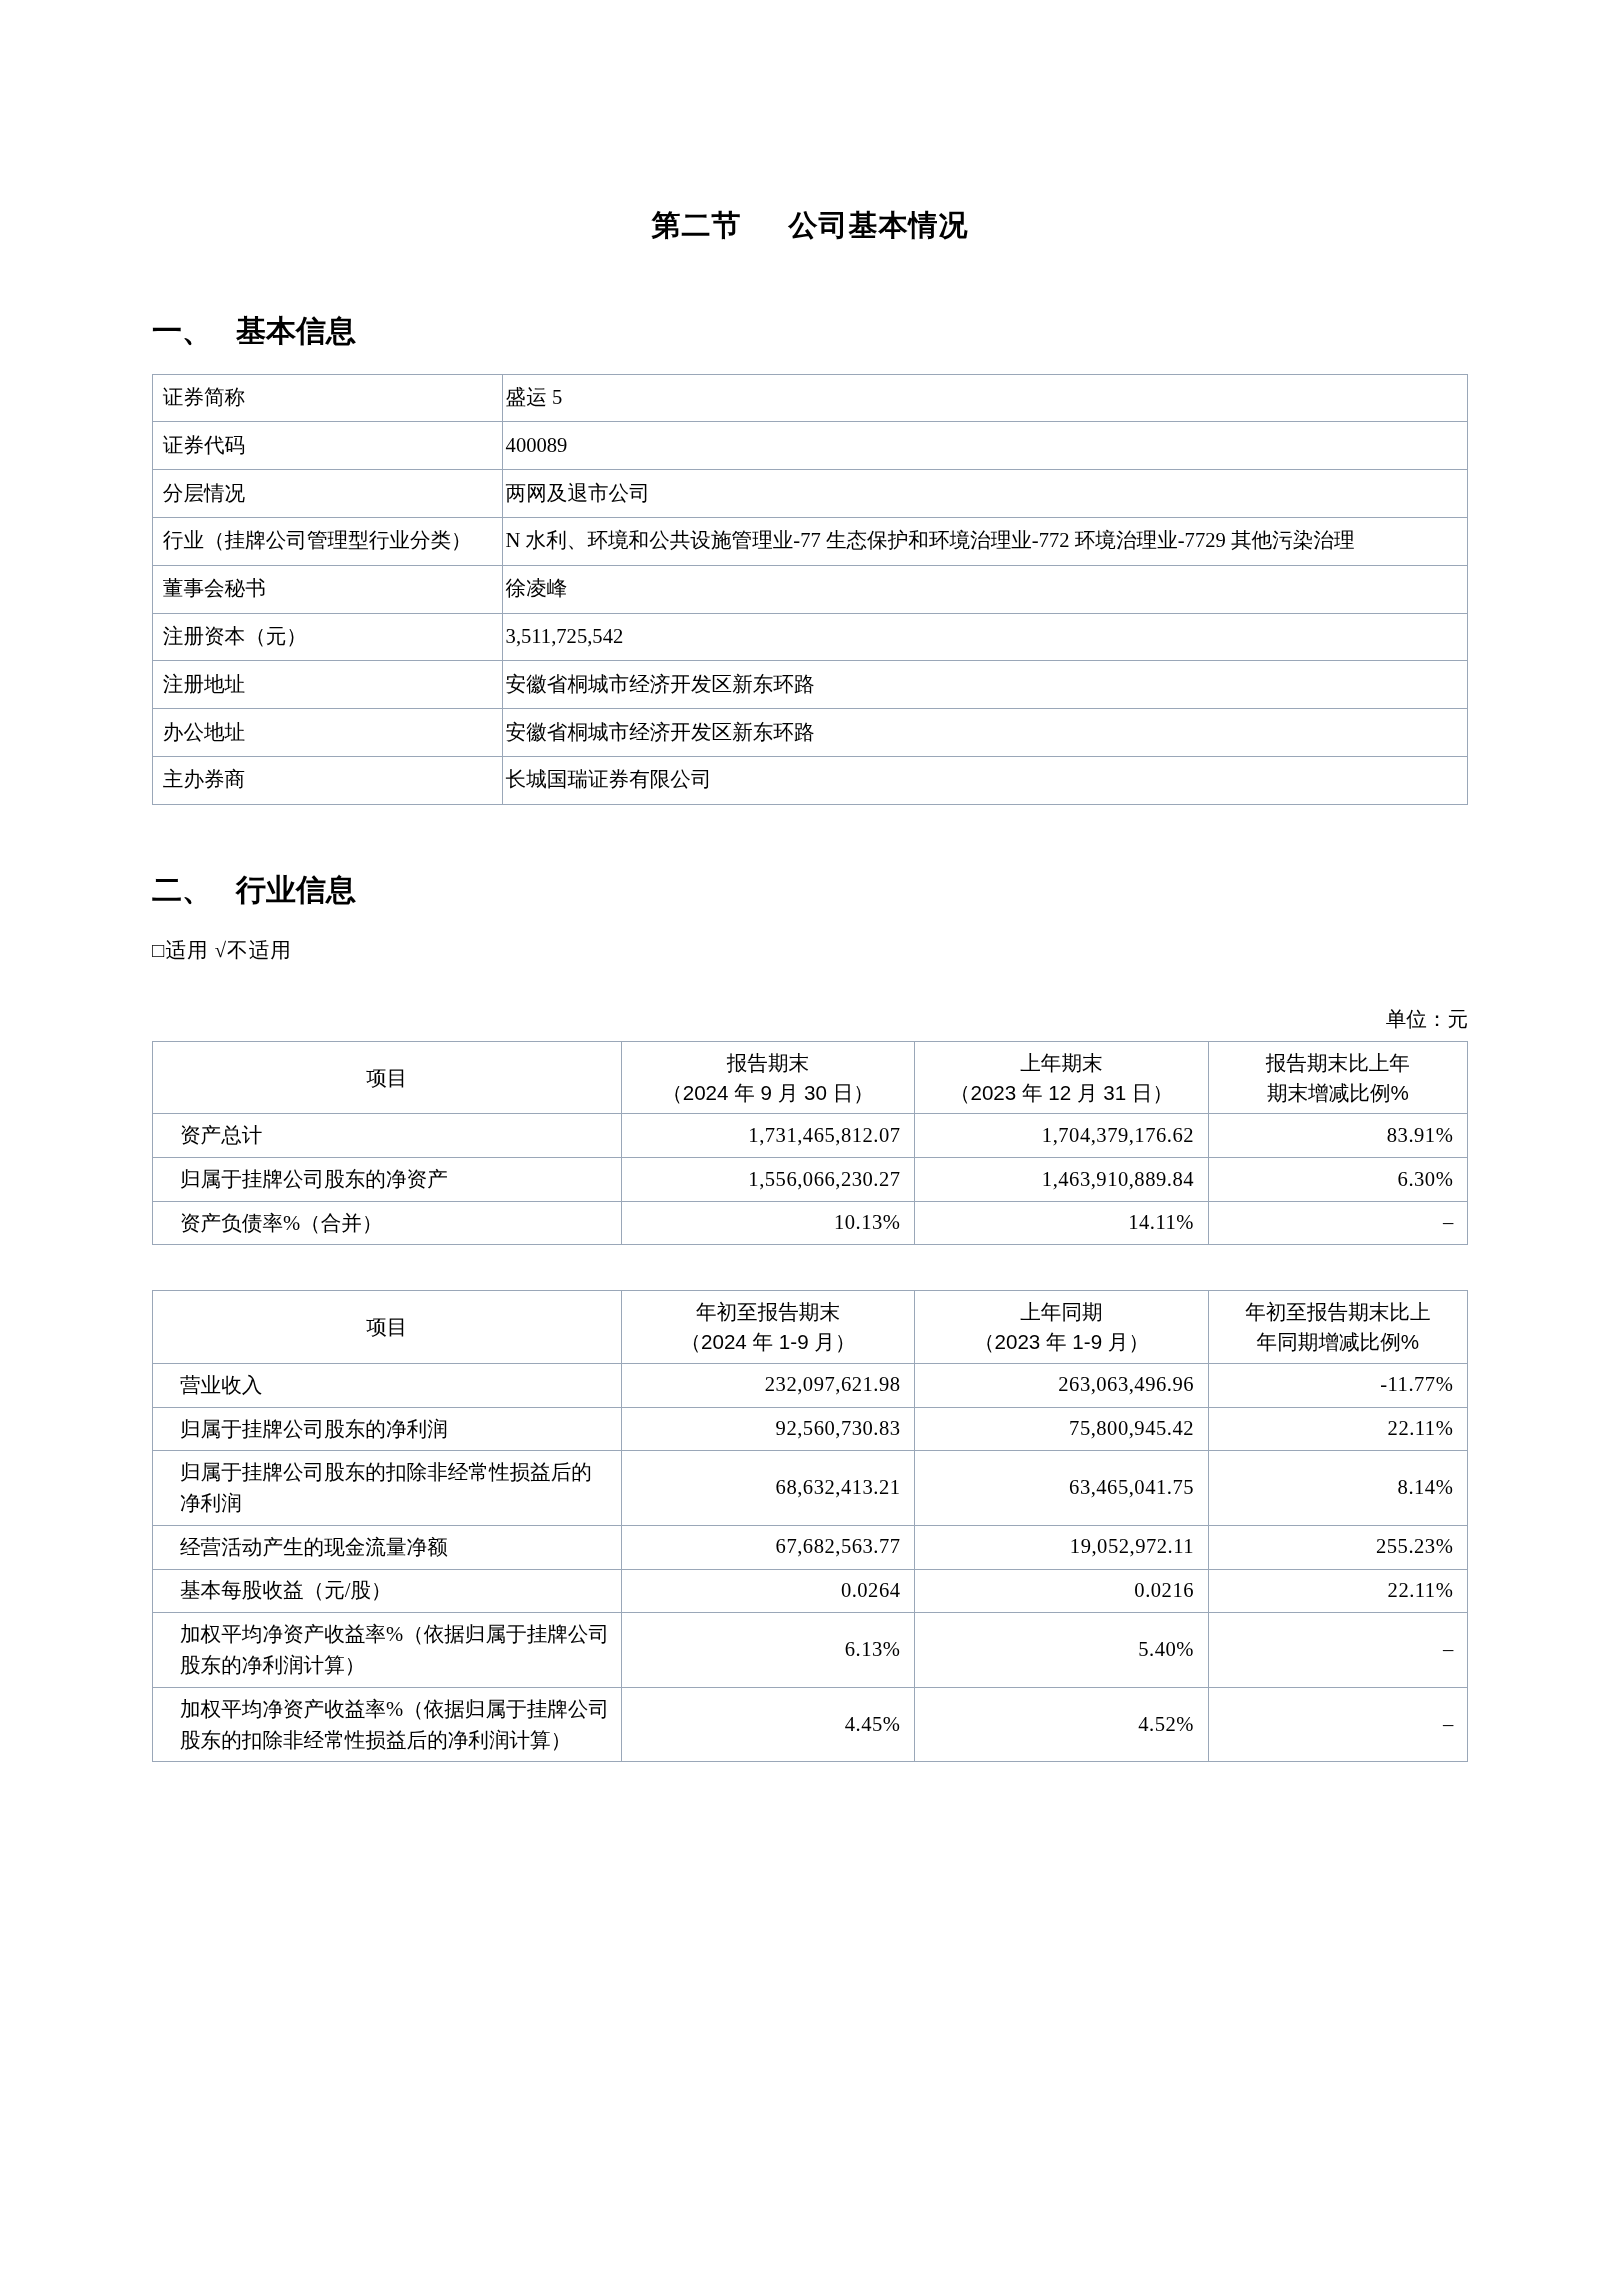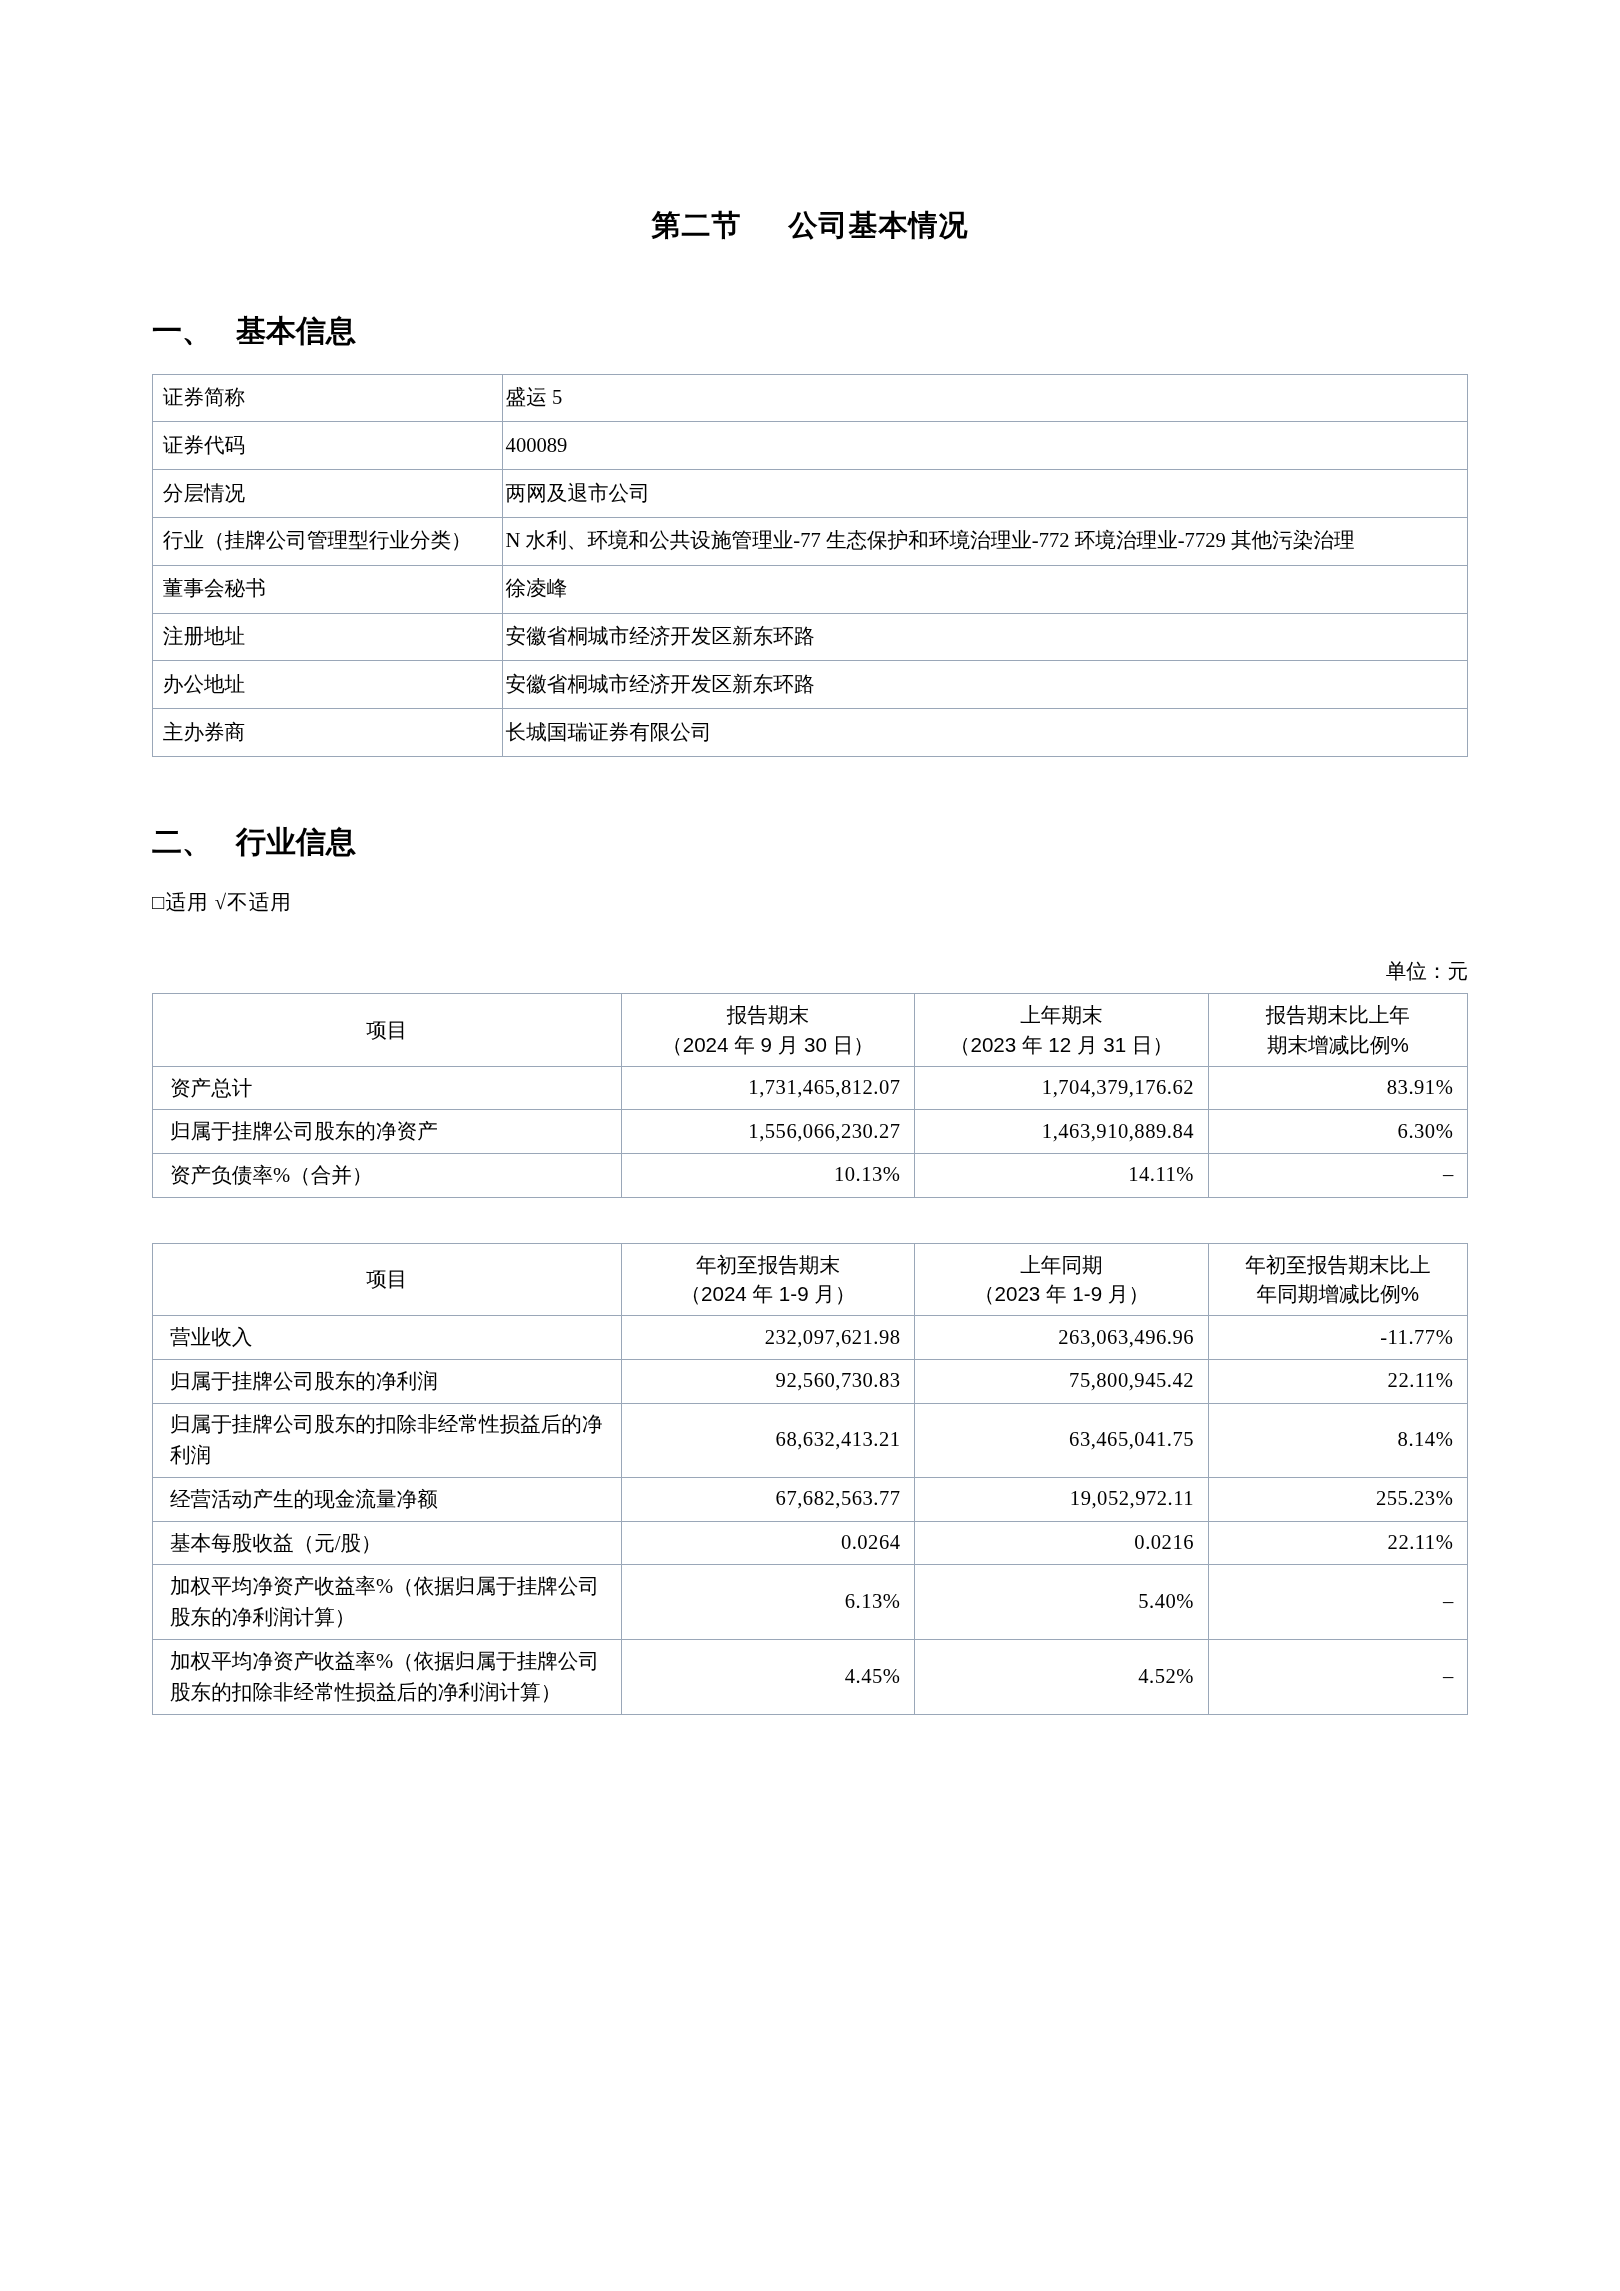--- a/index.html
+++ b/index.html
@@ -87,21 +87,21 @@
     font-weight: bold;
     font-size: 20.6px;
     line-height: 1.5;
     padding: 7.8px 5.9px;
   }
   .fin-tbl td {
     font-size: 20.6px;
   }
   .fin-tbl td.item {
     text-align: left;
-    padding-left: 17px;
+    padding-left: 27px;
     line-height: 1.5;
   }
   .fin-tbl td.num {
     text-align: right;
     padding-right: 13.7px;
     font-family: "Liberation Serif", serif;
     letter-spacing: 0.5px;
   }
   .fin-tbl td.dash {
     text-align: right;
@@ -138,20 +138,24 @@
       </tr>
       <tr>
         <td class="label">行业（挂牌公司管理型行业分类）</td>
         <td class="value">N 水利、环境和公共设施管理业-77 生态保护和环境治理业-772 环境治理业-7729 其他污染治理</td>
       </tr>
       <tr>
         <td class="label">董事会秘书</td>
         <td class="value">徐凌峰</td>
       </tr>
       <tr>
+        <td class="label">注册资本（元）</td>
+        <td class="value">3,511,725,542</td>
+      </tr>
+      <tr>
         <td class="label">注册地址</td>
         <td class="value">安徽省桐城市经济开发区新东环路</td>
       </tr>
       <tr>
         <td class="label">办公地址</td>
         <td class="value">安徽省桐城市经济开发区新东环路</td>
       </tr>
       <tr>
         <td class="label">主办券商</td>
         <td class="value">长城国瑞证券有限公司</td>

